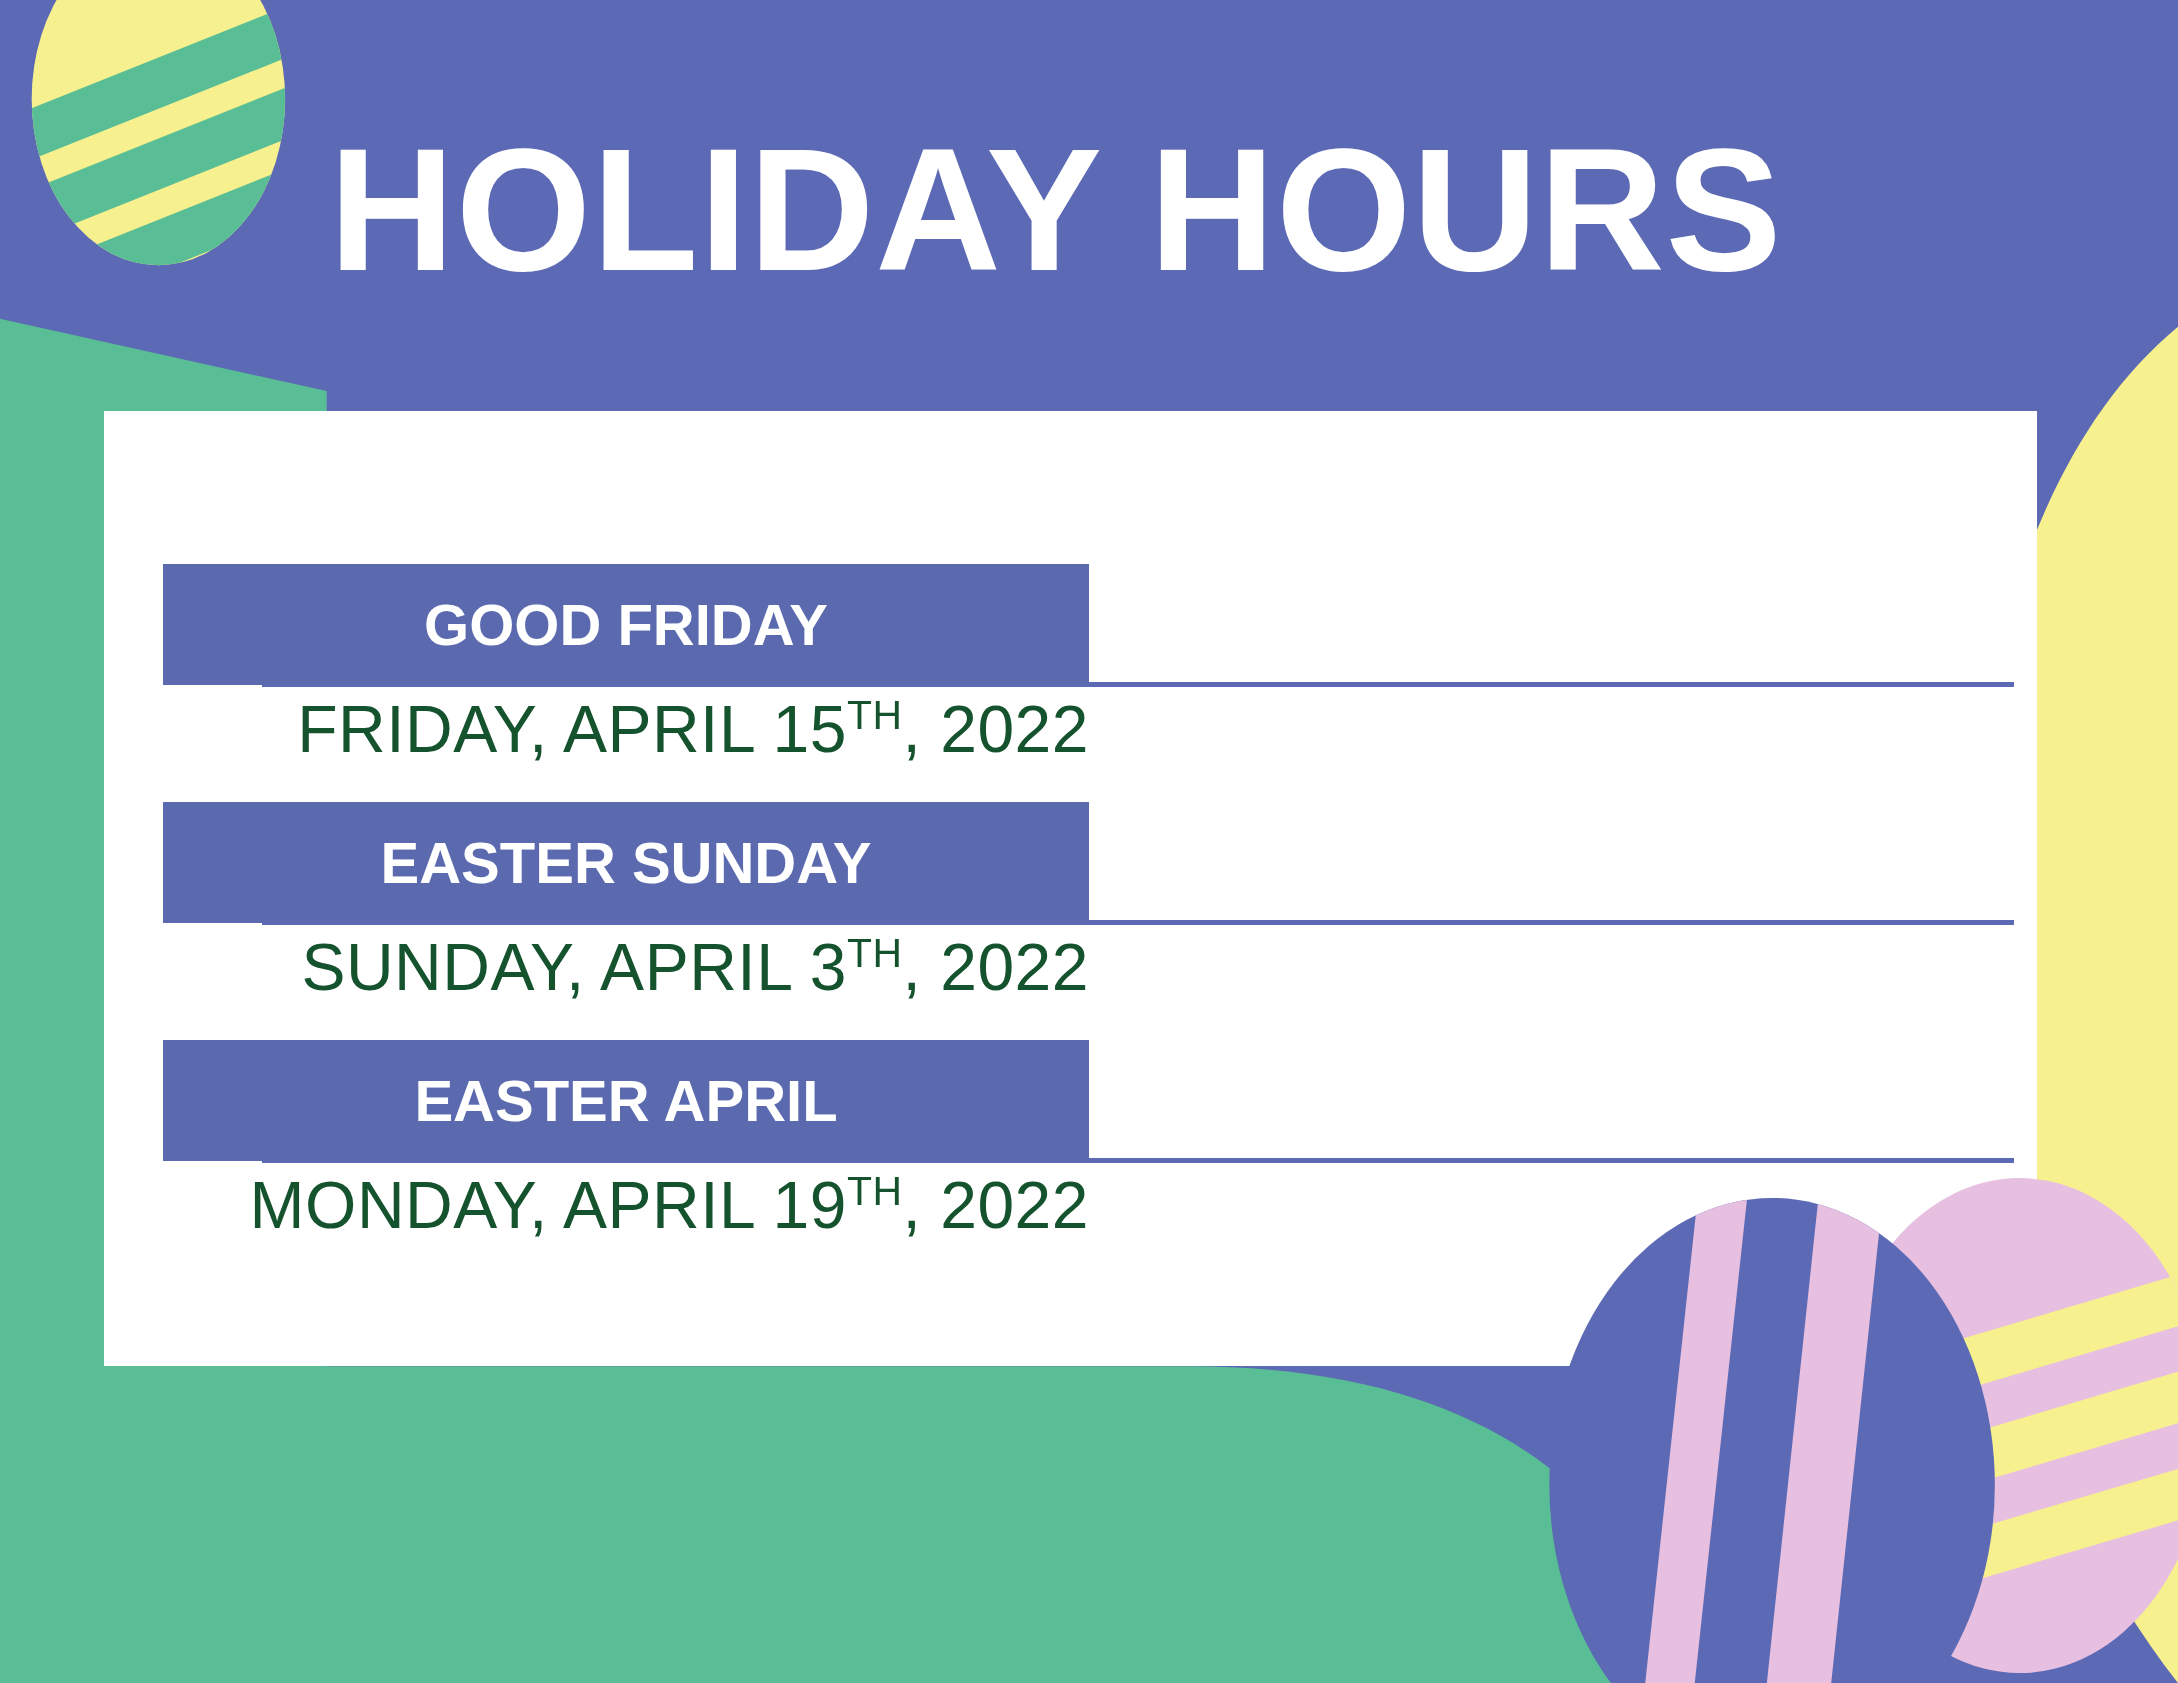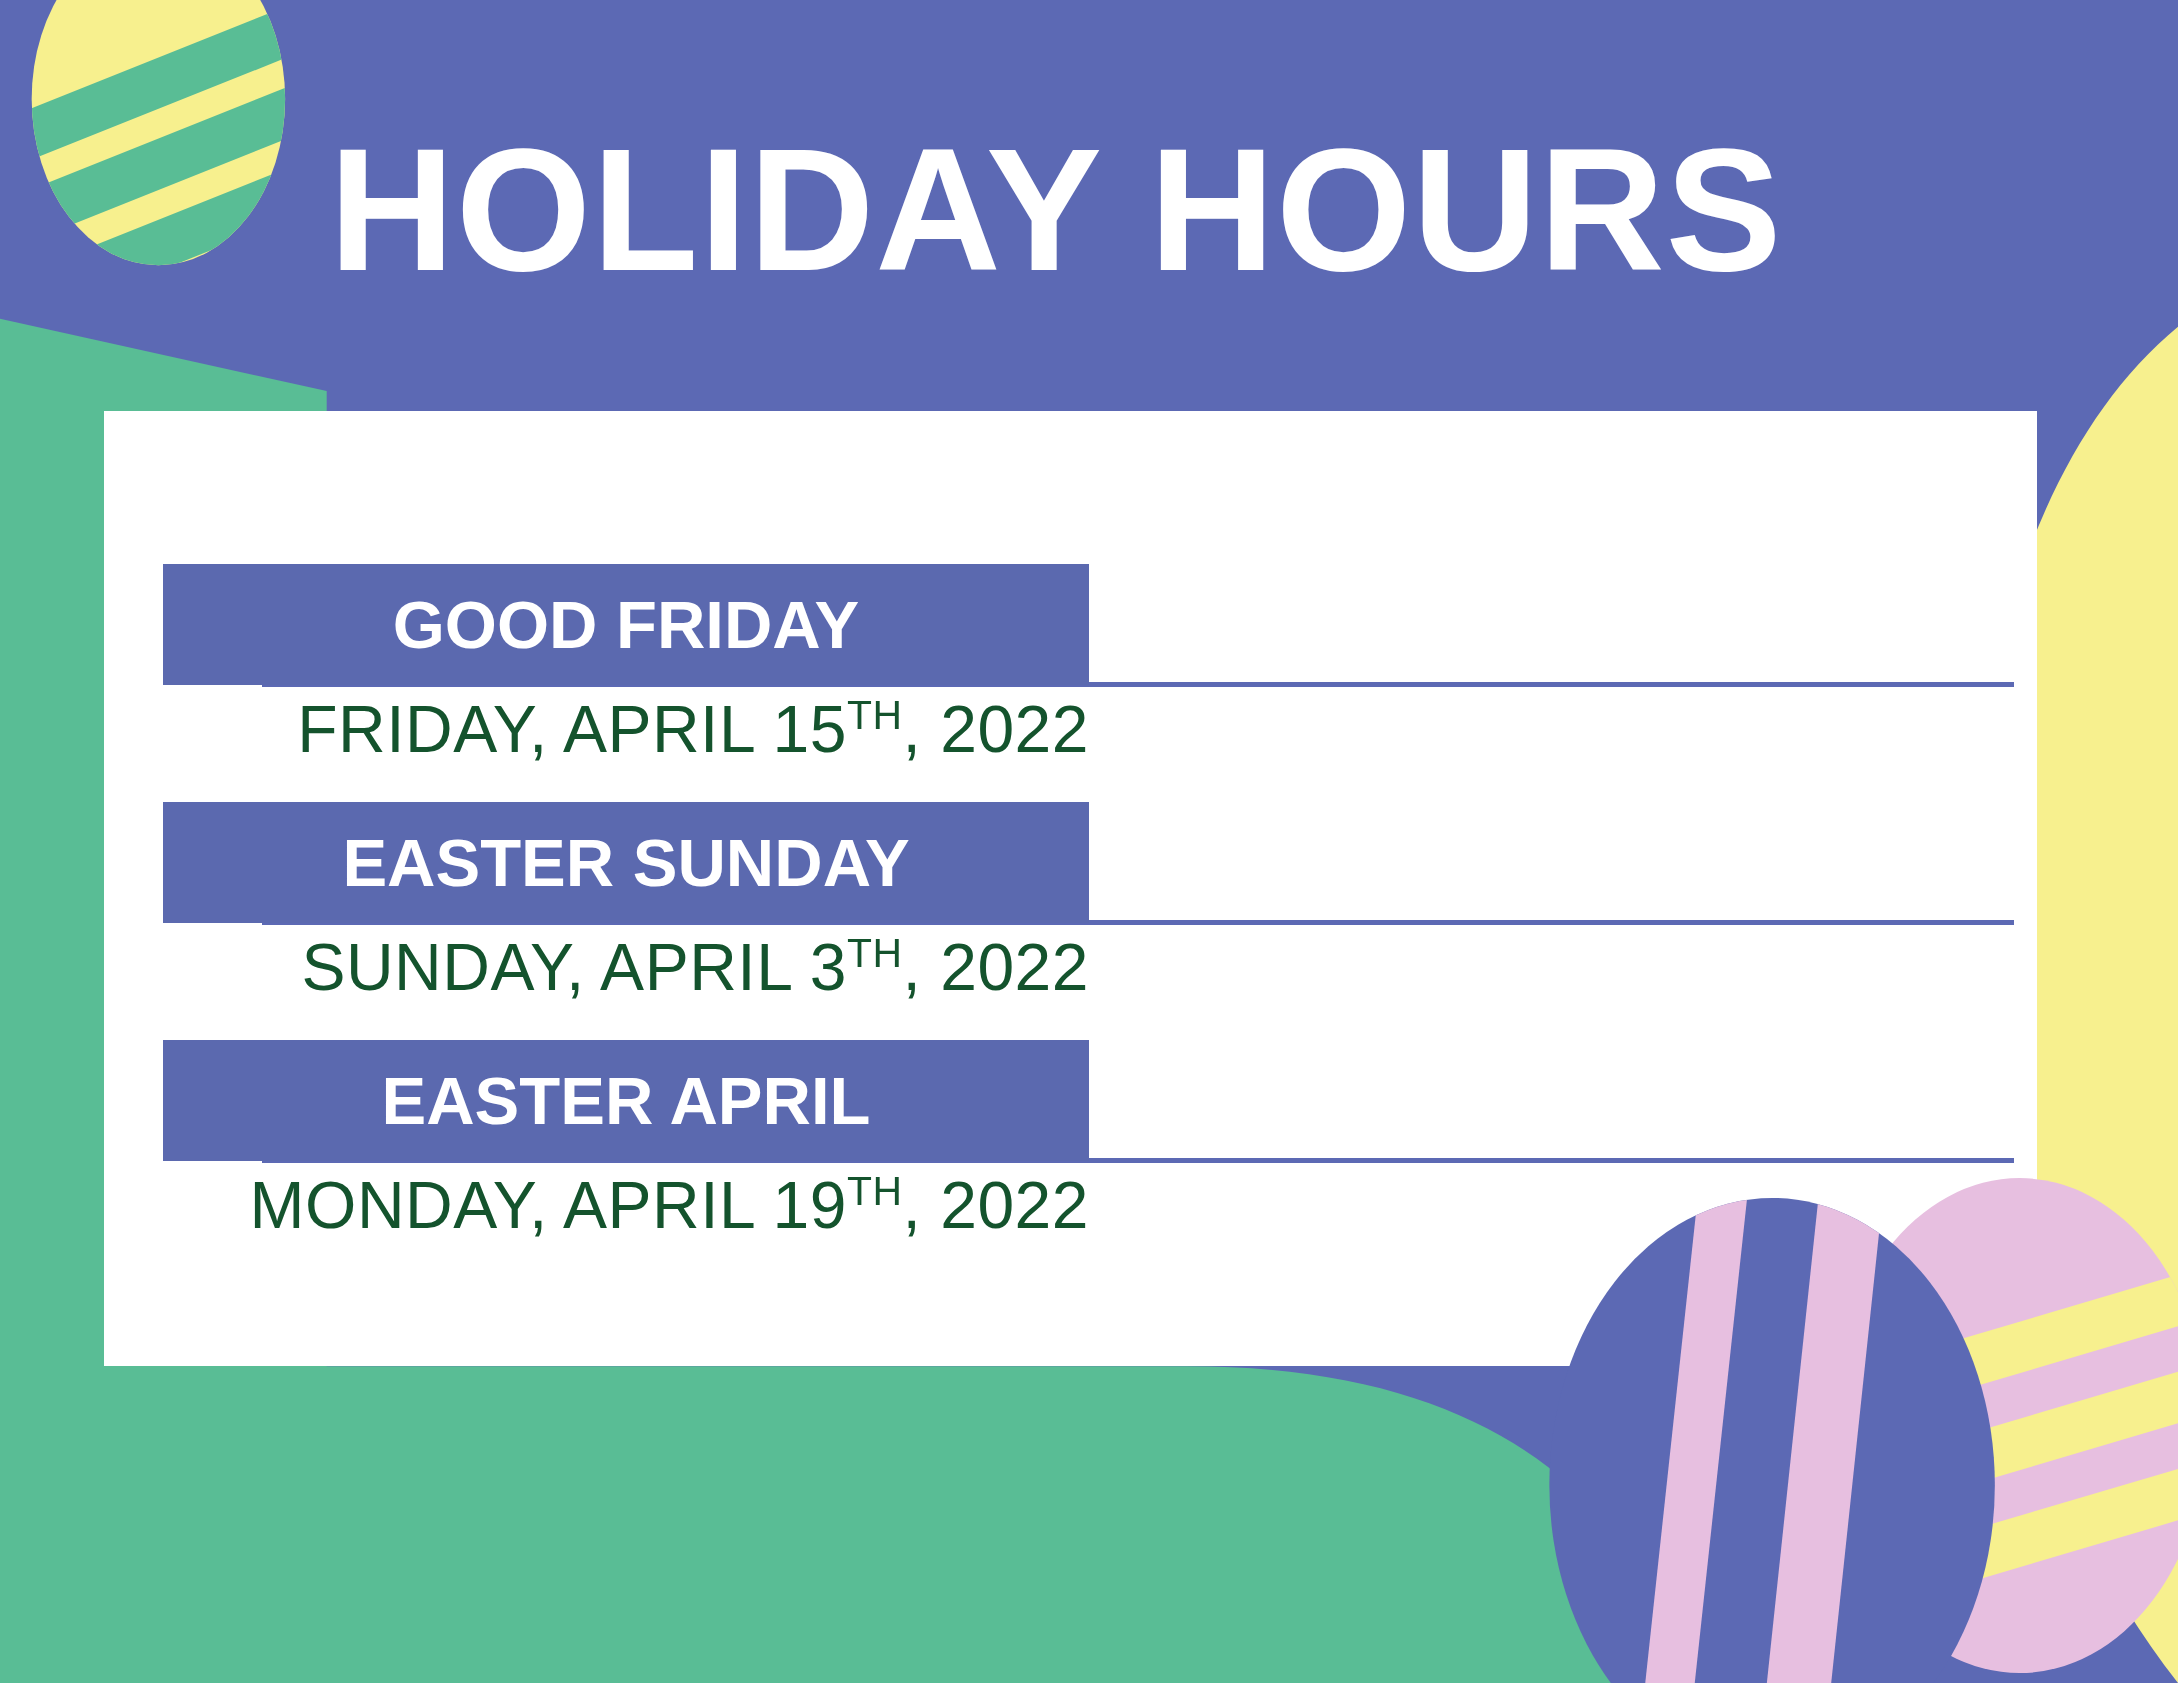--- a/index.html
+++ b/index.html
@@ -78,21 +78,21 @@
     width: 926px;
     height: 121px;
     background: #5B69AF;
     display: flex;
     align-items: center;
     justify-content: center;
     z-index: 2;
   }
   .banner-label {
     color: #ffffff;
-    font-size: 67px;
+    font-size: 58px;
     font-weight: 700;
     letter-spacing: 0px;
     white-space: nowrap;
     font-family: "Liberation Sans", sans-serif;
   }
 
   .row-date {
     position: absolute;
     left: 59px;
     top: 127px;

